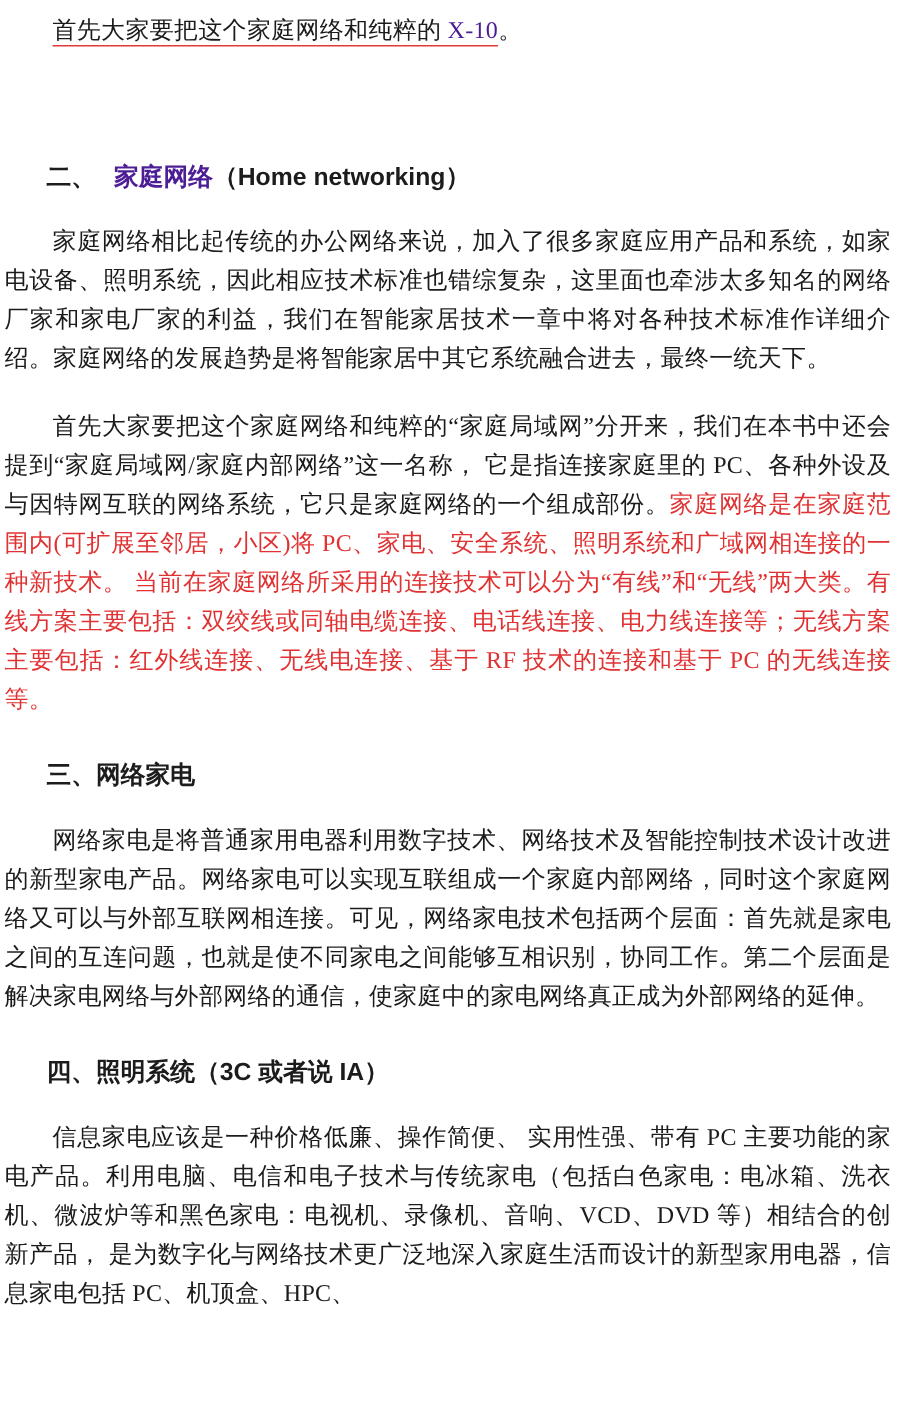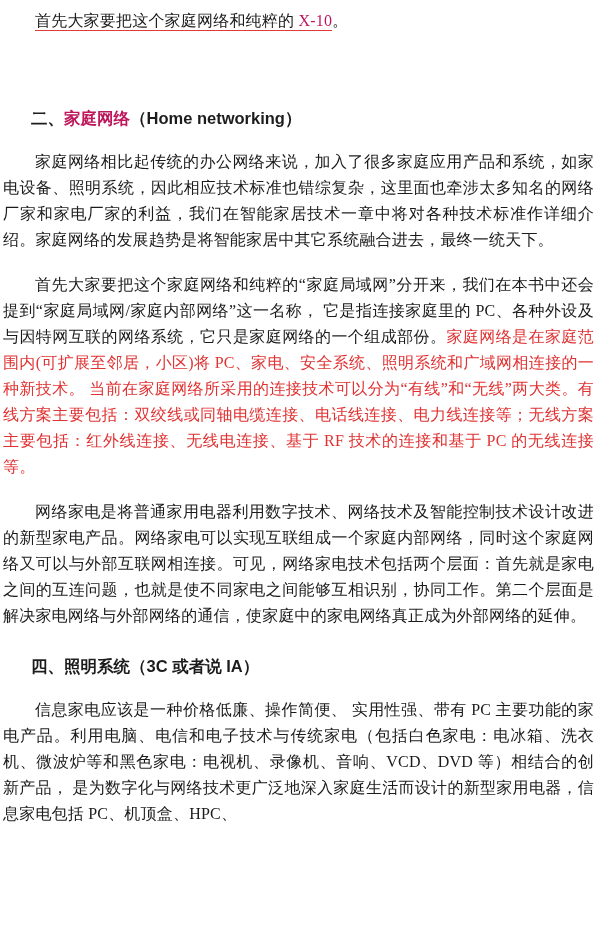--- a/index.html
+++ b/index.html
@@ -27,37 +27,38 @@
     font-size: 16.5px;
     font-weight: bold;
     line-height: 24px;
     text-indent: 0;
     color: #1c1c1c;
     font-family: "Liberation Sans", "DejaVu Sans", sans-serif;
   }
   .h2-first { margin-top: 72px; }
 
   .red { color: #e03232; }
-  .link { color: #be185d; text-decoration: none; cursor: pointer; }
-  .heading .link { font-weight: bold; }
+  .link { color: #4c1d95; text-decoration: none; cursor: pointer; }
+  .heading .link { font-weight: bold; margin-left: 12px; }
   .redline { border-bottom: 1px solid #e03a3a; padding-bottom: 1px; }
 </style>
 </head>
 <body>
 
 <div class="page">
 
   <p class="para intro"><span class="redline"><span>首先大家要把这个家庭网络和纯粹的 </span><a class="link">X-10</a></span><span>。</span></p>
 
   <h2 class="heading h2-first"><span>二、</span><a class="link">家庭网络</a><span>（Home networking）</span></h2>
 
   <p class="para">家庭网络相比起传统的办公网络来说，加入了很多家庭应用产品和系统，如家电设备、照明系统，因此相应技术标准也错综复杂，这里面也牵涉太多知名的网络厂家和家电厂家的利益，我们在智能家居技术一章中将对各种技术标准作详细介绍。家庭网络的发展趋势是将智能家居中其它系统融合进去，最终一统天下。</p>
 
   <p class="para"><span>首先大家要把这个家庭网络和纯粹的“家庭局域网”分开来，我们在本书中还会提到“家庭局域网/家庭内部网络”这一名称， 它是指连接家庭里的 PC、各种外设及与因特网互联的网络系统，它只是家庭网络的一个组成部份。</span><span class="red">家庭网络是在家庭范围内(可扩展至邻居，小区)将 PC、家电、安全系统、照明系统和广域网相连接的一种新技术。 当前在家庭网络所采用的连接技术可以分为“有线”和“无线”两大类。有线方案主要包括：双绞线或同轴电缆连接、电话线连接、电力线连接等；无线方案主要包括：红外线连接、无线电连接、基于 RF 技术的连接和基于 PC 的无线连接等。</span></p>
 
+  <h2 class="heading">三、网络家电</h2>
 
   <p class="para">网络家电是将普通家用电器利用数字技术、网络技术及智能控制技术设计改进的新型家电产品。网络家电可以实现互联组成一个家庭内部网络，同时这个家庭网络又可以与外部互联网相连接。可见，网络家电技术包括两个层面：首先就是家电之间的互连问题，也就是使不同家电之间能够互相识别，协同工作。第二个层面是解决家电网络与外部网络的通信，使家庭中的家电网络真正成为外部网络的延伸。</p>
 
 
   <h2 class="heading">四、照明系统（3C 或者说 IA）</h2>
 
   <p class="para"><span>信息家电应该是一种价格低廉、操作简便、 实用性强、带有 PC 主要功能的家电产品。利用电脑、电信和电子技术与传统家电（包括白色家电：电冰箱、洗衣机、微波炉等和黑色家电：电视机、录像机、音响、VCD、DVD 等）相结合的创新产品， 是为数字化与网络技术更广泛地深入家庭生活而设计的新型家用电器，信息家电包括 PC、机顶盒、HPC、</span></p>
 
 </div>
 

